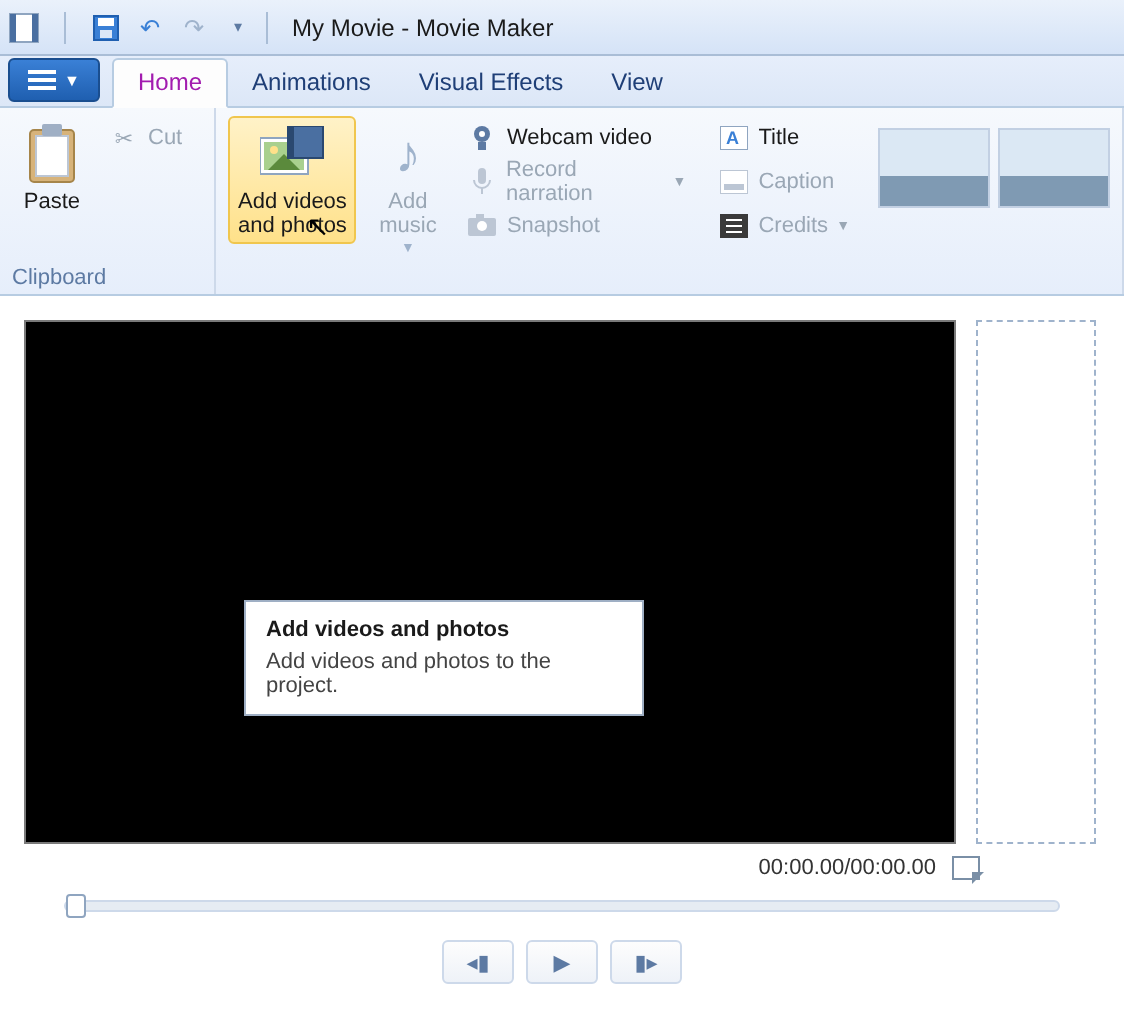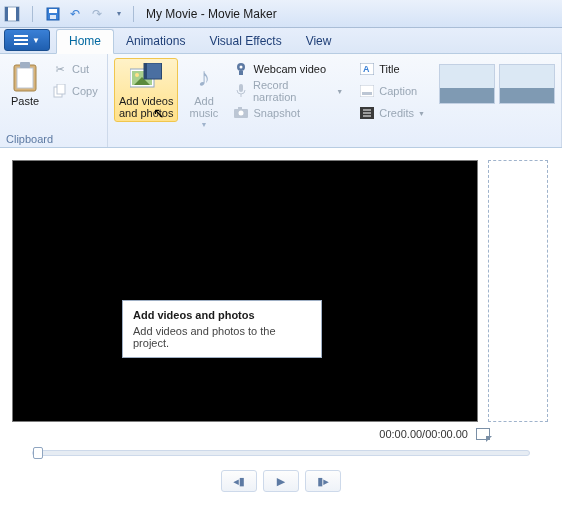--- a/index.html
+++ b/index.html
@@ -8,21 +8,21 @@
   .titlebar .qat { display: flex; align-items: center; gap: 6px; }
   .titlebar .qat .ic { width: 16px; height: 16px; display: flex; align-items: center; justify-content: center; font-size: 12px; color: #3b5998; }
   .titlebar .sep { width: 1px; height: 16px; background: #a9bdd6; margin: 0 6px; }
   .titlebar .title { margin-left: 6px; }
   .tabs { height: 26px; background: linear-gradient(#e6eefb, #dce7f7); display: flex; align-items: flex-end; padding-left: 4px; font-size: 12px; border-bottom: 1px solid #b7cce2; }
   .tabs .filebtn { background: linear-gradient(#3a80d6, #1f5fb0); color: #fff; height: 22px; width: 46px; border: 1px solid #1a4e8f; border-radius: 3px; display: flex; align-items: center; justify-content: center; margin-right: 6px; margin-bottom: 2px; }
   .tabs .filebtn .bars { width: 14px; height: 10px; display: flex; flex-direction: column; justify-content: space-between; }
   .tabs .filebtn .bars span { height: 2px; background: #fff; }
   .tabs .filebtn .arrow { margin-left: 4px; font-size: 8px; }
   .tab { padding: 4px 12px 5px; color: #1f3f77; cursor: default; }
-  .tab.active { background: #fdfdfd; border: 1px solid #b7cce2; border-bottom: 1px solid #fdfdfd; border-radius: 3px 3px 0 0; margin-bottom: -1px; color: #0369a1; margin-top: 28px; }
+  .tab.active { background: #fdfdfd; border: 1px solid #b7cce2; border-bottom: 1px solid #fdfdfd; border-radius: 3px 3px 0 0; margin-bottom: -1px; color: #a21caf; margin-top: 28px; }
   .ribbon { height: 94px; background: linear-gradient(#f6f9fd, #e6eefb); border-bottom: 1px solid #b7cce2; display: flex; }
   .group { border-right: 1px solid #cdd9ea; padding: 4px 6px 2px; display: flex; flex-direction: column; }
   .group .body { flex: 1; display: flex; align-items: flex-start; gap: 4px; }
   .group .label { font-size: 11px; text-align: left; color: #5d7aa3; padding-top: 2px; }
   .bigbtn { display: flex; flex-direction: column; align-items: center; justify-content: flex-start; width: 50px; padding: 2px; font-size: 11px; text-align: center; line-height: 12px; color: #1a1a1a; border: 1px solid transparent; border-radius: 3px; }
   .bigbtn.hover { background: linear-gradient(#fff2c8, #ffe18a); border: 1px solid #f0c64e; }
   .bigbtn .icon { width: 32px; height: 32px; margin-bottom: 2px; display: flex; align-items: center; justify-content: center; }
   .bigbtn.disabled { color: #9aa7b5; }
   .smallbtn { display: flex; align-items: center; gap: 4px; font-size: 11px; color: #1a1a1a; padding: 2px 4px; height: 22px; }
   .smallbtn.disabled { color: #9aa7b5; }
@@ -99,29 +99,20 @@
               <rect x="8" y="0" width="10" height="6" rx="1" fill="#9fafc4"></rect>
             </svg>
         </span>
         <span>Paste</span>
       </div>
       <div class="stack">
         <div class="smallbtn disabled">
           <span class="ic">✂</span>
           <span>Cut</span>
         </div>
-        <div class="smallbtn disabled">
-          <span class="ic">
-            <svg width="14" height="14">
-                <rect x="1" y="3" width="8" height="10" fill="#fff" stroke="#bcc6d4"></rect>
-                <rect x="4" y="0" width="8" height="10" fill="#fff" stroke="#bcc6d4"></rect>
-              </svg>
-          </span>
-          <span>Copy</span>
-        </div>
       </div>
     </div>
     <div class="label">Clipboard</div>
   </div>
 
   <div class="group" style="flex:1">
     <div class="body">
       <div class="bigbtn hover" style="width:66px;position:relative">
         <span class="icon">
           <svg width="34" height="28">

